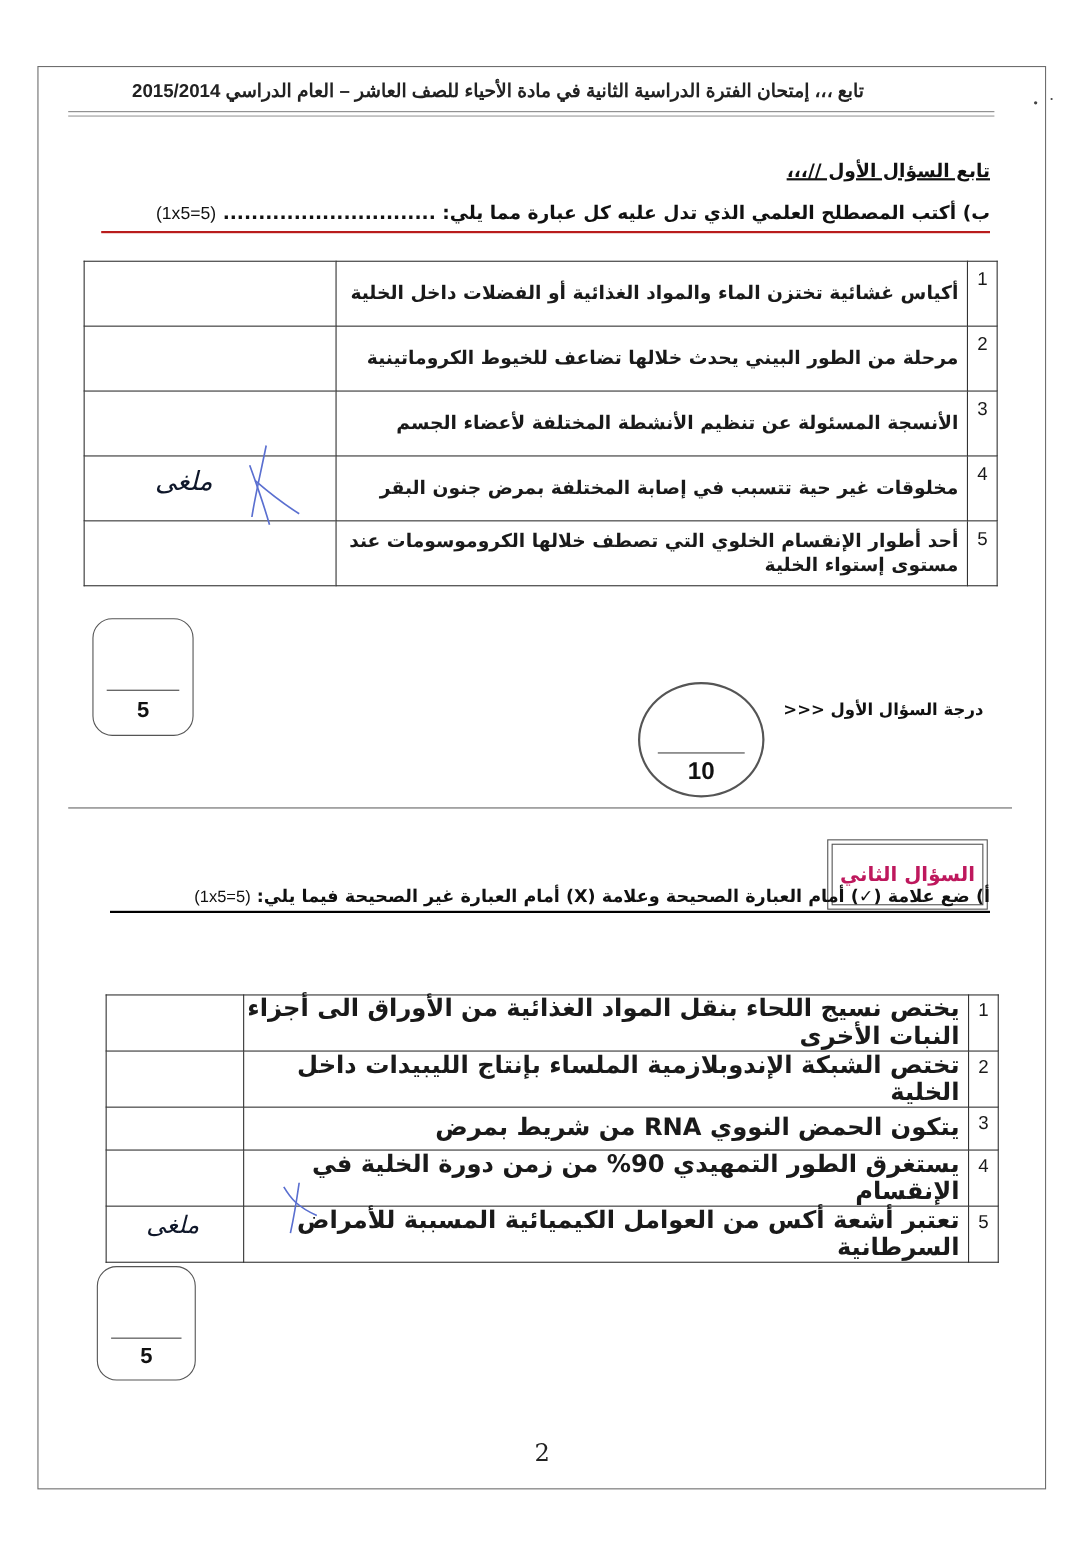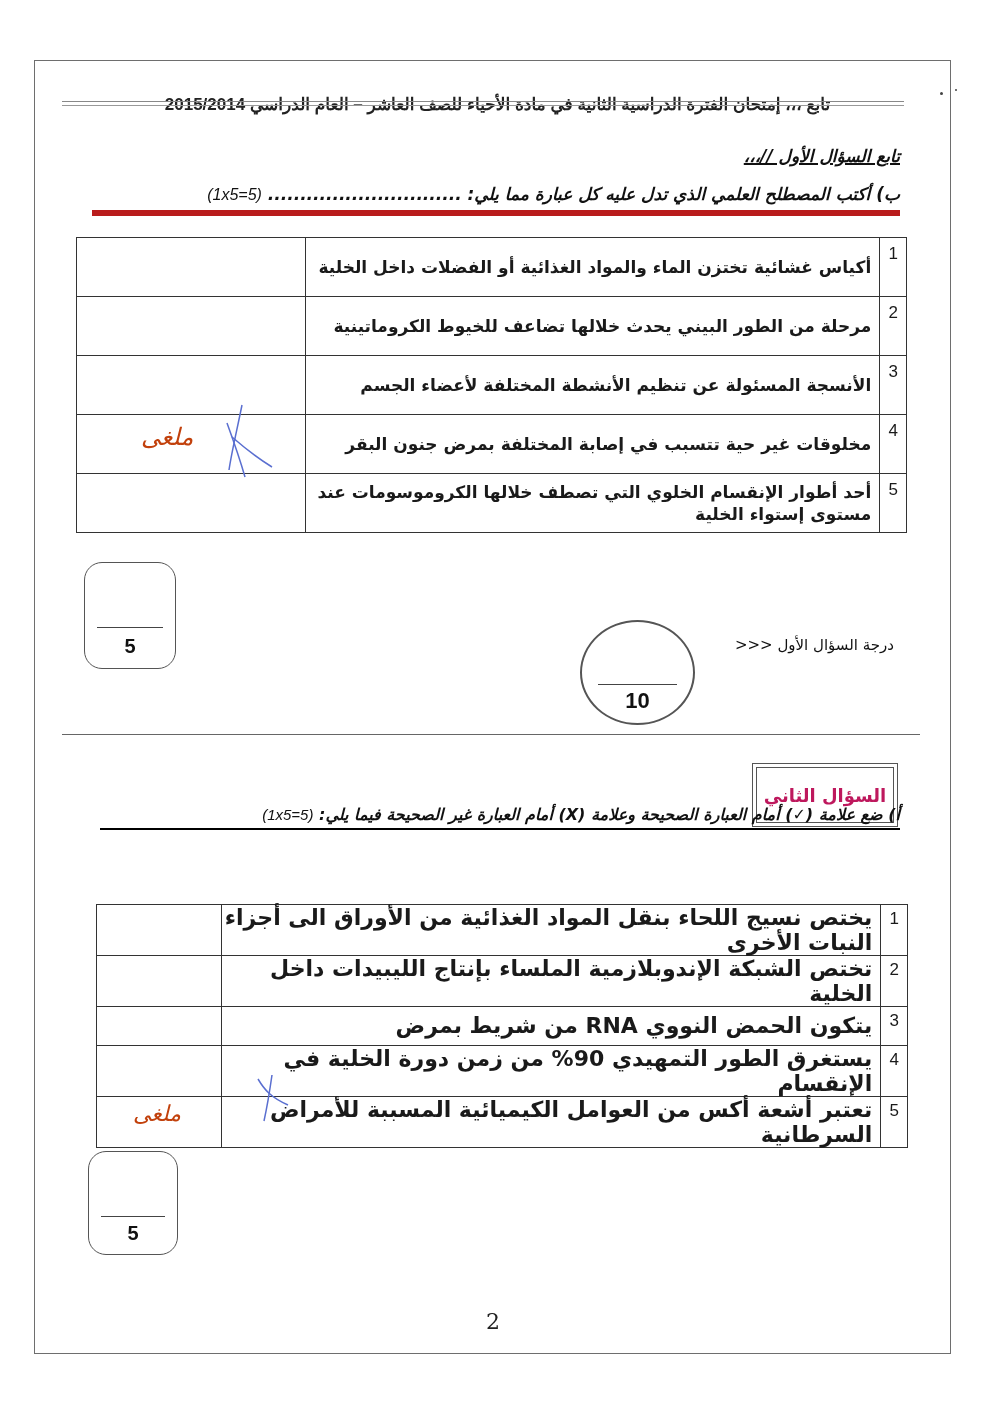--- a/index.html
+++ b/index.html
@@ -1,54 +1,54 @@
 <!DOCTYPE html>
 <html><head>
 <meta charset="utf-8">
 <style>
   html, body { margin: 0; padding: 0; background: #ffffff; }
   body { width: 992px; height: 1402px; position: relative; overflow: hidden;
          font-family: "DejaVu Sans", "Liberation Sans", sans-serif; color: #1a1a1a; }
   .page-border { position: absolute; left: 34px; top: 60px; width: 917px; height: 1294px;
                  border: 1.5px solid #6e6e6e; box-sizing: border-box; }
   .stray-dot { position: absolute; width: 3px; height: 3px; background: #444; border-radius: 50%; }
-  .header-title { position: absolute; left: 120px; top: 72px; width: 755px; text-align: center;
+  .header-title { position: absolute; left: 120px; top: 72px; width: 755px; text-align: left;
                   direction: rtl; font-size: 17px; font-weight: bold; color: #222;
-                  font-family: "Liberation Sans", sans-serif; margin-top: 22px; }
+                  font-family: "Liberation Sans", sans-serif; }
   .header-rule { position: absolute; left: 62px; top: 101px; width: 842px; height: 3px;
                  border-top: 1.5px solid #888; border-bottom: 1.5px solid #999; }
   .section-title { position: absolute; direction: rtl; text-align: right; font-weight: bold;
-                   font-family: "DejaVu Sans", sans-serif; color: #111; font-style: italic; }
+                   font-family: "DejaVu Sans", sans-serif; color: #111; }
   .q1-cont { right: 92px; top: 146px; font-size: 17px; text-decoration: underline; text-decoration-thickness: 2px; }
-  .q1-instr { left: 92px; right: 92px; top: 184px; font-size: 17px; border-bottom: 6px solid #b91c1c; padding-bottom: 6px; }
+  .q1-instr { left: 92px; right: 92px; top: 184px; font-size: 17px; border-bottom: 2px solid #b91c1c; padding-bottom: 6px; }
   .q1-instr .marks { font-weight: normal; font-family: "Liberation Sans", sans-serif; font-size: 16px; }
   table.qtable { position: absolute; border-collapse: collapse; direction: rtl; }
   table.qtable td { border: 1.6px solid #333; padding: 0; vertical-align: middle; }
   .q1-table { left: 76px; top: 237px; width: 831px; }
   .q1-table td.num { width: 26px; text-align: center; vertical-align: top; font-family: "Liberation Sans", sans-serif;
                      font-size: 17px; padding-top: 6px; }
   .q1-table td.stmt { width: 572px; text-align: right; font-weight: bold; font-size: 17px; padding-right: 8px; line-height: 22px; }
   .q1-table td.ans { width: 231px; position: relative; }
   .q1-table tr { height: 59px; }
   .q2-table { left: 96px; top: 904px; width: 812px; }
   .q2-table td.num { width: 26px; text-align: center; vertical-align: top; font-family: "Liberation Sans", sans-serif;
                      font-size: 17px; padding-top: 4px; }
   .q2-table td.stmt { width: 658px; text-align: right; font-weight: bold; font-size: 22px; padding-right: 8px; }
   .q2-table td.ans { width: 126px; position: relative; }
   .q2-table tr { height: 38.5px; }
-  .handwrite { position: absolute; color: #c2410c; font-family: "DejaVu Serif", serif; font-style: italic; }
+  .handwrite { position: absolute; color: #0f172a; font-family: "DejaVu Serif", serif; font-style: italic; }
   .score-box { position: absolute; border: 1.8px solid #555; border-radius: 18px; box-sizing: border-box; }
   .score-box .line { position: absolute; left: 12px; right: 12px; height: 0; border-top: 1.5px solid #444; }
   .score-box .val { position: absolute; left: 0; right: 0; text-align: center; font-weight: bold;
                     font-family: "Liberation Sans", sans-serif; font-size: 20px; color: #111; }
   .score-circle { position: absolute; border: 2.5px solid #555; border-radius: 50%; box-sizing: border-box; }
   .score-circle .line { position: absolute; left: 16px; right: 16px; border-top: 1.5px solid #444; }
   .score-circle .val { position: absolute; left: 0; right: 0; text-align: center; font-weight: bold;
                        font-family: "Liberation Sans", sans-serif; font-size: 22px; color: #111; }
-  .q1-score-label { position: absolute; right: 98px; top: 636px; direction: rtl; font-weight: normal; font-size: 15px; color: #111; }
+  .q1-score-label { position: absolute; right: 98px; top: 636px; direction: rtl; font-weight: bold; font-size: 15px; color: #111; }
   .mid-rule { position: absolute; left: 62px; top: 734px; width: 858px; border-top: 1.8px solid #666; }
   .q2-heading { position: absolute; left: 752px; top: 763px; width: 146px; height: 64px; box-sizing: border-box;
                 border: 1.6px solid #555; padding: 3px; }
   .q2-heading .inner { width: 100%; height: 100%; box-sizing: border-box; border: 1.6px solid #555;
                        display: flex; align-items: center; justify-content: center; direction: rtl;
                        font-weight: bold; font-size: 18px; color: #be185d; }
   .q2-instr { left: 100px; right: 92px; top: 805px; font-size: 16px; border-bottom: 2px solid #000000; padding-bottom: 4px; }
   .q2-instr .marks { font-weight: normal; font-family: "Liberation Sans", sans-serif; font-size: 15px; }
   .page-number { position: absolute; left: 486px; top: 1309px; font-family: "DejaVu Serif", serif; font-size: 22px; color: #222; }
 </style>

